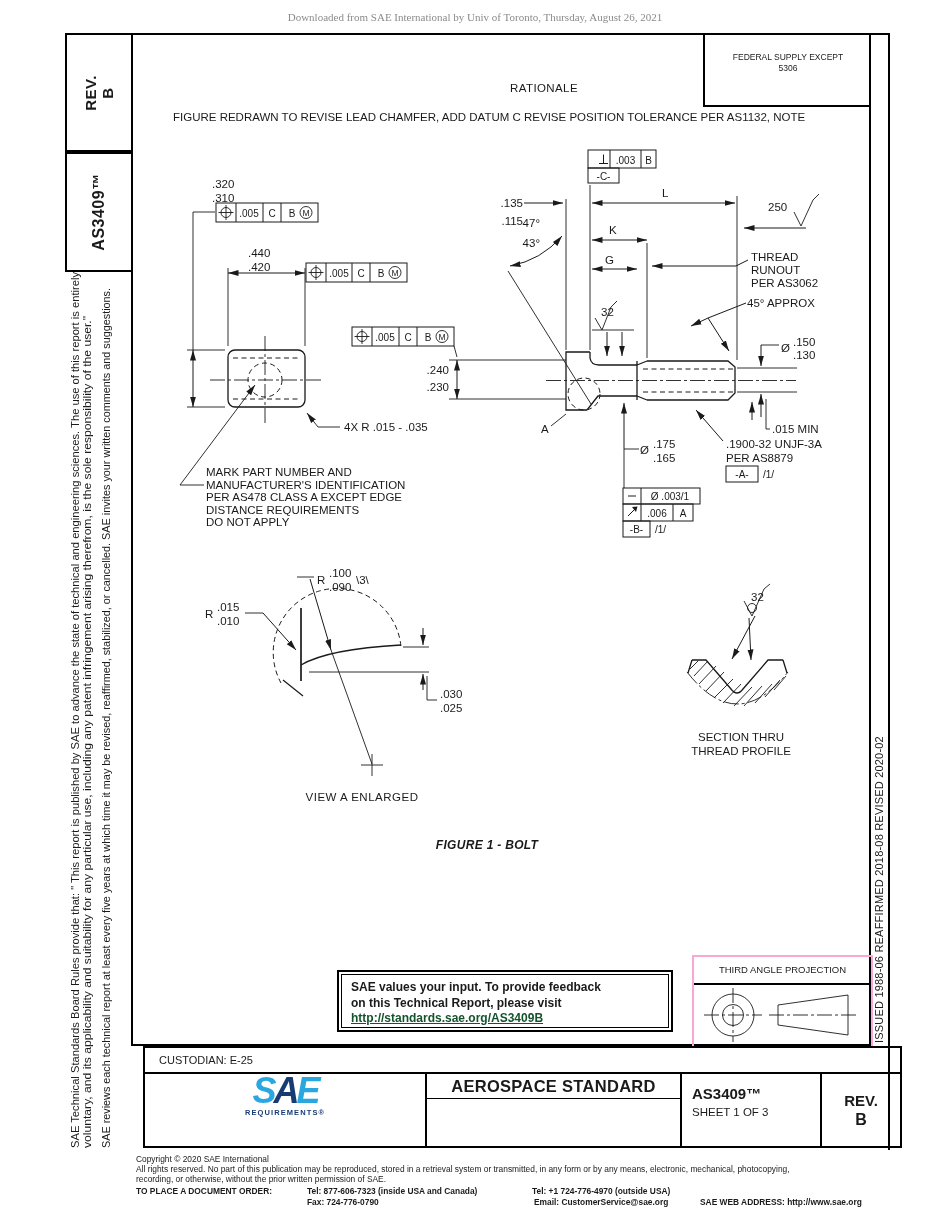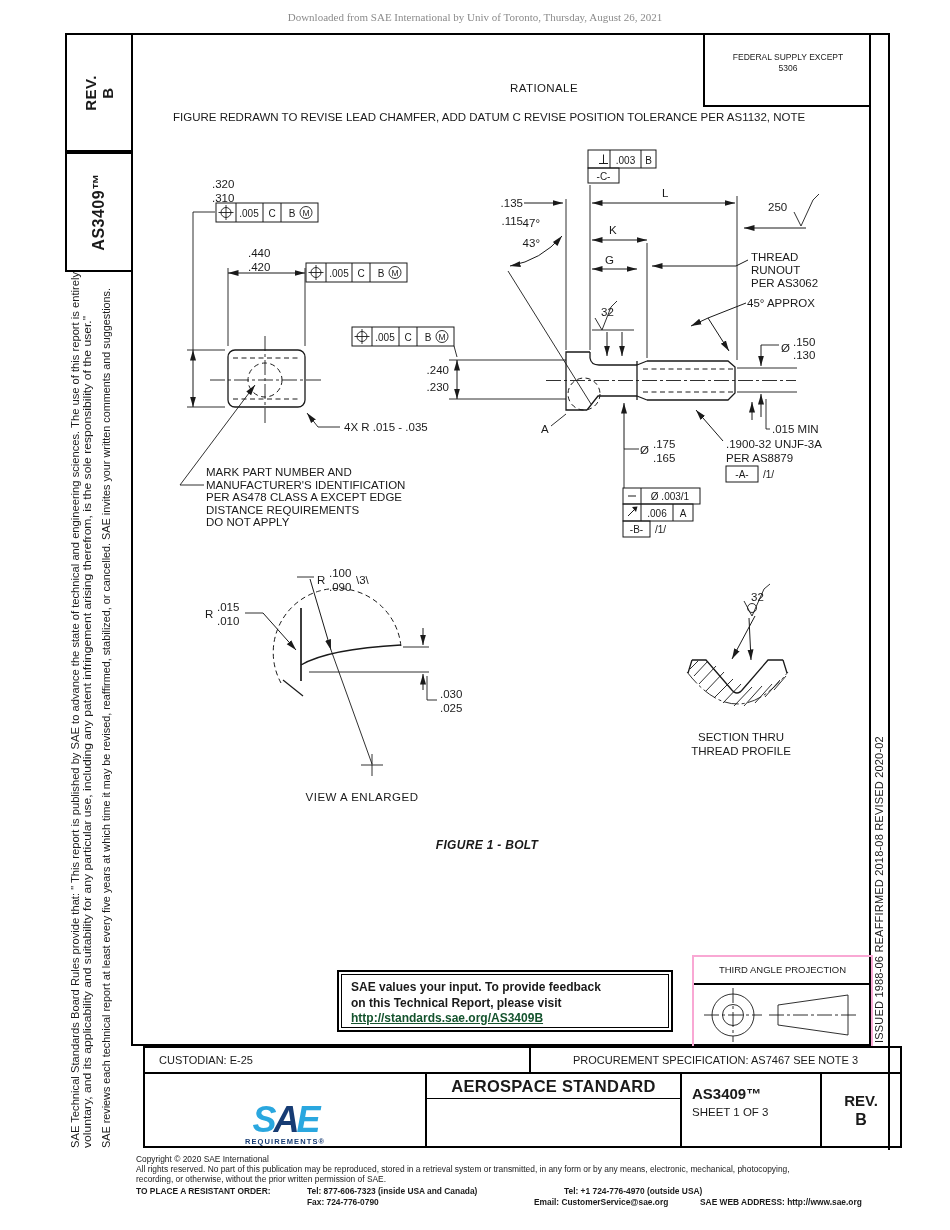--- a/index.html
+++ b/index.html
@@ -37,21 +37,21 @@
   .proj{left:692px;top:955px;width:177px;height:89px;border:2px solid #f9a8d4;}
   .proj-label{height:26px;border-bottom:2px solid #000;text-align:center;font-size:9.5px;line-height:26px;}
   
   .bottom{left:131px;top:1046px;width:755px;border:2px solid #000;box-sizing:content-box;margin-left:12px;}
   .row1{display:flex;height:24px;border-bottom:2px solid #000;font-size:11px;}
   .row1 .c1{width:370px;padding-left:14px;line-height:24px;}
   .row1 .c2{flex:1;border-left:2px solid #000;text-align:center;line-height:24px;}
   .row2{display:flex;height:72px;}
   .cell{box-sizing:border-box;}
   .logo-cell{width:282px;border-right:2px solid #000;display:flex;flex-direction:column;
-             align-items:center;justify-content:flex-end;}
+             align-items:center;justify-content:flex-start;}
   .sae-word{font-weight:bold;font-style:italic;font-size:36px;line-height:34px;letter-spacing:-3px;}
   .sae-s,.sae-e{color:#2aa7df;}
   .sae-a{color:#173c74;}
   .sae-sub{font-size:7.5px;font-weight:bold;letter-spacing:1.1px;color:#173c74;margin-top:0px;}
   .title-cell{width:255px;border-right:2px solid #000;}
   .tc-top{height:24px;border-bottom:1.5px solid #000;text-align:center;font-weight:bold;font-size:16.5px;line-height:24px;letter-spacing:.3px;}
   .tc-sub{text-align:center;font-size:10.5px;line-height:13px;padding-top:4px;}
   .num-cell{width:140px;border-right:2px solid #000;padding:11px 0 0 10px;}
   .num-cell .dn{font-weight:bold;font-size:15px;}
   .num-cell .sh{font-size:11.5px;margin-top:4px;}
@@ -394,21 +394,20 @@
       <circle cx="733" cy="1015" r="10.5" class="thin"></circle>
       <path class="cl" d="M704 1015 H762 M733 988 V1042"></path>
       <path class="thin" d="M778 1005 L848 995 V1035 L778 1025 Z" fill="none"></path>
       <path class="cl" d="M769 1015 H858"></path>
     </svg>
   </div>
 
   <div class="abs bottom">
     <div class="row1">
       <div class="c1 nowrap">CUSTODIAN: E-25</div>
-      <div class="c2 nowrap">PROCUREMENT SPECIFICATION: AS7467 SEE NOTE 3</div>
     </div>
     <div class="row2">
       <div class="cell logo-cell">
         <div class="sae-word"><span class="sae-s">S</span><span class="sae-a">A</span><span class="sae-e">E</span></div>
         <div class="sae-sub">REQUIREMENTS®</div>
       </div>
       <div class="cell title-cell">
         <div class="tc-top nowrap">AEROSPACE STANDARD</div>
       </div>
       <div class="cell num-cell">
@@ -418,20 +417,20 @@
       <div class="cell rev-cell">
         <div class="rl">REV.</div>
         <div class="rv">B</div>
       </div>
     </div>
   </div>
 
   <div class="abs ft" style="left:136px;top:1154px;">Copyright © 2020 SAE International</div>
   <div class="abs ft" style="left:136px;top:1164px;">All rights reserved. No part of this publication may be reproduced, stored in a retrieval system or transmitted, in any form or by any means, electronic, mechanical, photocopying,</div>
   <div class="abs ft" style="left:136px;top:1174px;">recording, or otherwise, without the prior written permission of SAE.</div>
-  <div class="abs ft ftb" style="left:136px;top:1186px;">TO PLACE A RESISTANT ORDER:</div>
+  <div class="abs ft ftb" style="left:136px;top:1186px;">TO PLACE A DOCUMENT ORDER:</div>
   <div class="abs ft ftb" style="left:307px;top:1186px;">Tel: 877-606-7323 (inside USA and Canada)</div>
-  <div class="abs ft ftb" style="left:564px;top:1186px;text-align:center;">Tel: +1 724-776-4970 (outside USA)</div>
+  <div class="abs ft ftb" style="left:532px;top:1186px;text-align:center;">Tel: +1 724-776-4970 (outside USA)</div>
   <div class="abs ft ftb" style="left:307px;top:1197px;">Fax: 724-776-0790</div>
   <div class="abs ft ftb" style="left:534px;top:1197px;">Email: CustomerService@sae.org</div>
   <div class="abs ft ftb" style="left:700px;top:1197px;">SAE WEB ADDRESS: http://www.sae.org</div>
 
 </div>
 
 </body></html>

